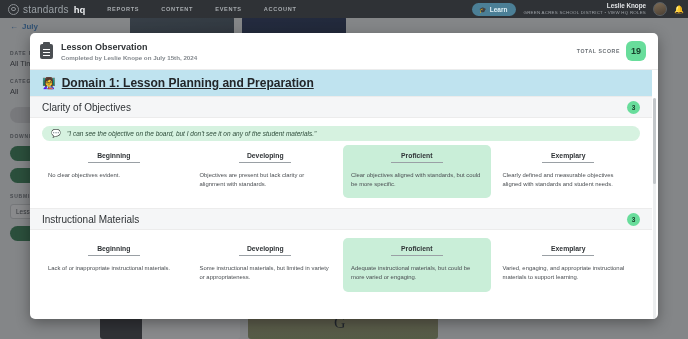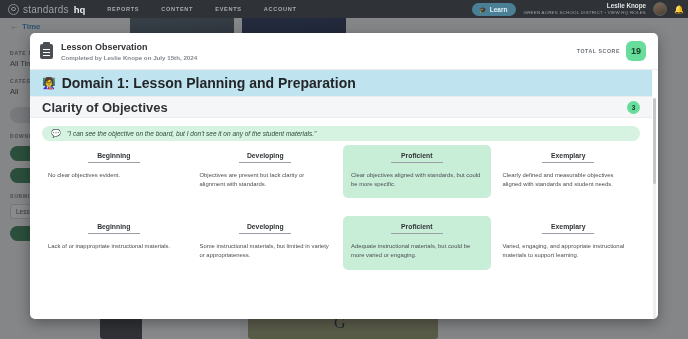--- a/index.html
+++ b/index.html
@@ -127,27 +127,27 @@
   }
 
   .modal-body { flex: 1 1 auto; overflow: hidden; position: relative; }
   .scroll-col { position:absolute; inset:0; padding-right: 6px; }
 
   .domain-band {
     background: #bfe3ef; height: 26px; display: flex; align-items: center; gap: 6px;
     padding-left: 12px;
   }
   .domain-emoji { font-size: 11px; }
-  .domain-text { font-size: 14px; font-weight: bold; color: #232629; }
+  .domain-text { font-size: 12px; font-weight: bold; color: #232629; text-decoration: underline; }
 
   .crit-head {
     background: #f5f6f7; height: 22px; display: flex; align-items: center;
     padding: 0 12px; border-top: 1px solid #ececec; border-bottom: 1px solid #ececec;
   }
-  .crit-name { font-size: 13px; font-weight: bold; color: #2f3336; }
+  .crit-name { font-size: 10px; font-weight: normal; color: #2f3336; }
   .crit-badge {
     margin-left: auto; width: 13px; height: 13px; border-radius: 50%;
     background: #68dd9b; color: #17402a; font-size: 6.5px; font-weight: bold;
     display: flex; align-items: center; justify-content: center;
   }
 
   .comment {
     margin: 8px 12px 0 12px; background: #d6f2e0; border-radius: 9px;
     height: 15px; display: flex; align-items: center; gap: 6px; padding: 0 9px;
   }
@@ -192,21 +192,21 @@
         <div class="bcard-meta">&nbsp;</div>
       </div>
     </div>
     <div class="bcard bcard-wide">
       <div class="mono">G</div>
     </div>
   </div>
 
   <div class="back-row">
     <span class="arrow">←</span>
-    <span>Time</span>
+    <span>July</span>
   </div>
 
   <div class="sidebar">
     <div class="side-label">DATE RANGE</div>
     <div class="side-value">All Time</div>
     <div class="side-label">CATEGORY</div>
     <div class="side-value">All</div>
     <div class="side-grey-btn">Search</div>
     <div class="side-label">DOWNLOAD</div>
     <div class="side-green-btn">Download CSV</div>
@@ -298,20 +298,24 @@
           </div>
           <div class="level">
             <div class="level-title-wrap">
               <div class="level-title">Exemplary</div>
               <div class="level-rule"></div>
             </div>
             <div class="level-desc">Clearly defined and measurable objectives aligned with standards and student needs.</div>
           </div>
         </div>
 
+        <div class="crit-head">
+          <span class="crit-name">Instructional Materials</span>
+          <span class="crit-badge">3</span>
+        </div>
         <div class="levels" style="padding-top:8px;">
           <div class="level">
             <div class="level-title-wrap">
               <div class="level-title">Beginning</div>
               <div class="level-rule"></div>
             </div>
             <div class="level-desc">Lack of or inappropriate instructional materials.</div>
           </div>
           <div class="level">
             <div class="level-title-wrap">

